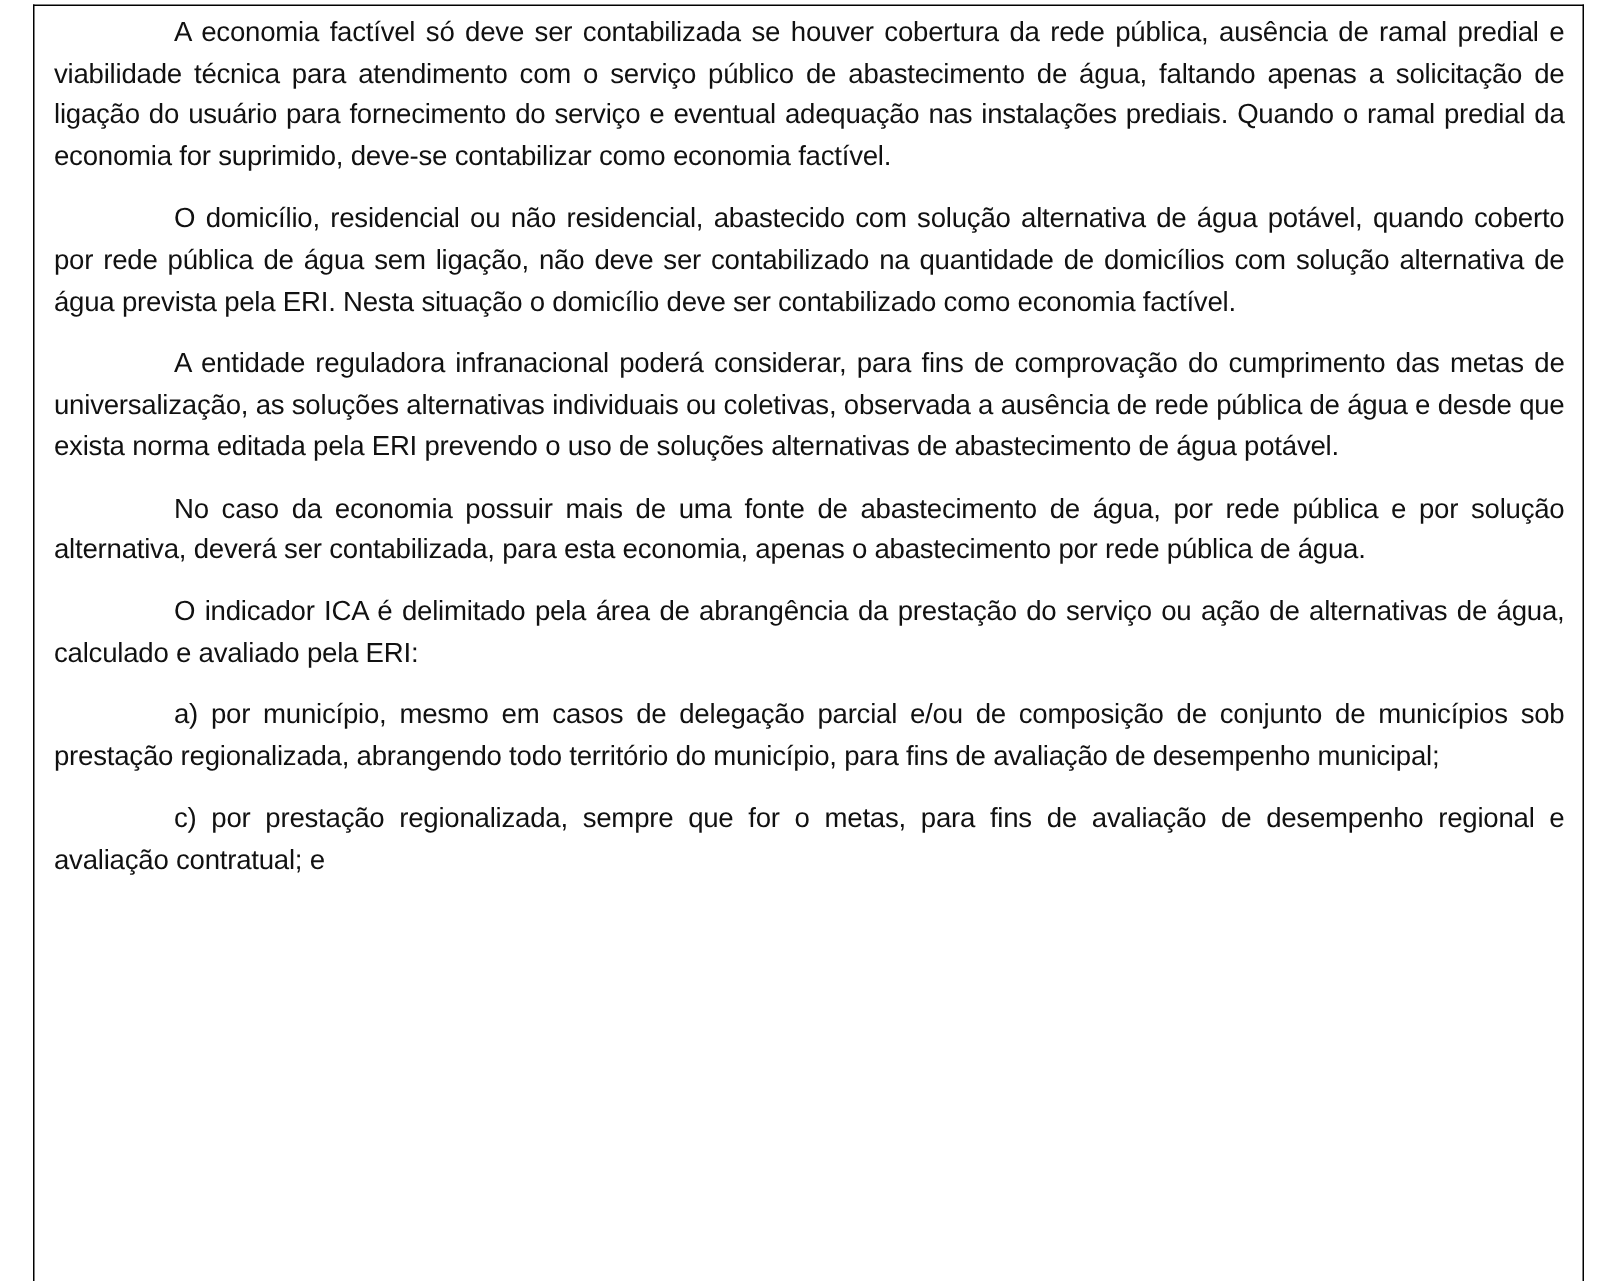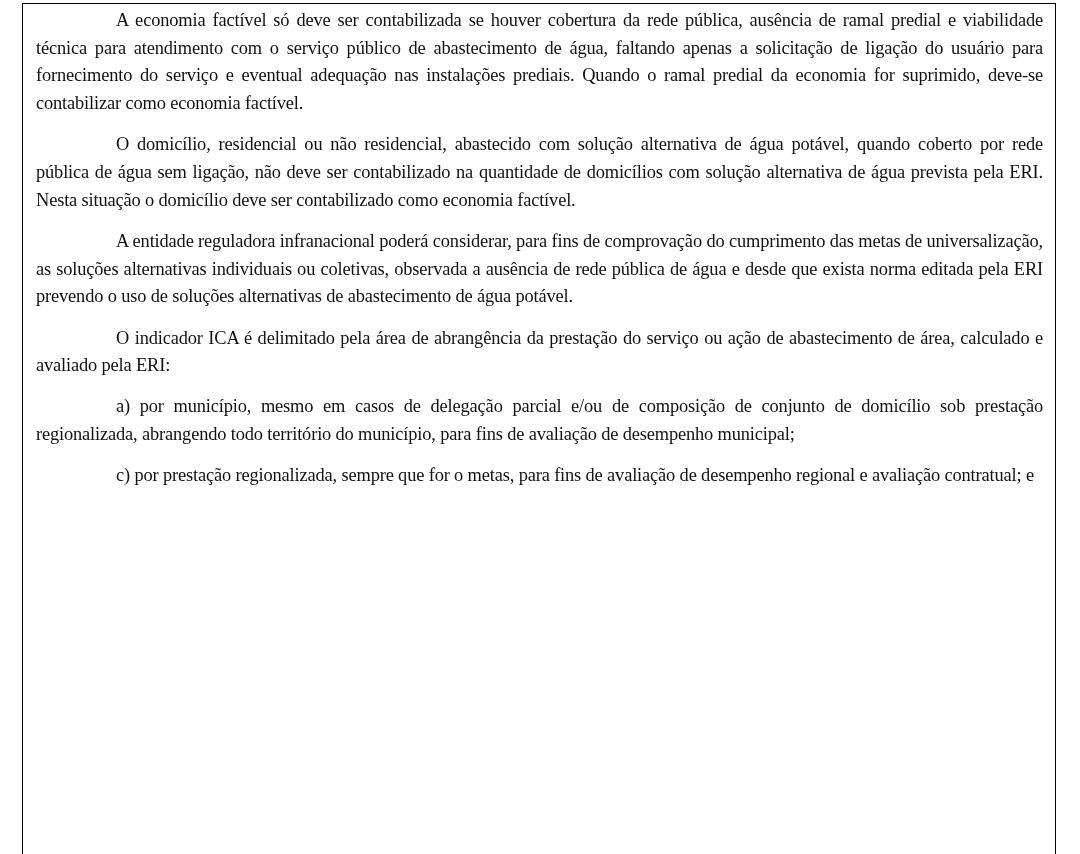--- a/index.html
+++ b/index.html
@@ -19,34 +19,35 @@
     top: 3px;
     width: 1034px;
     height: 860px;
     border-left: 1.5px solid #000;
     border-right: 1.5px solid #000;
     border-top: 1.5px solid #000;
     box-sizing: border-box;
     padding: 3px 12px 0 13px;
   }
   .para {
-    font-family: Liberation Serif, serif;
+    font-family: Liberation Sans, sans-serif;
     font-size: 18.4px;
     line-height: 27.7px;
     color: #111;
     text-align: justify;
     text-indent: 80px;
     margin: 0 0 13.5px 0;
     letter-spacing: -0.15px;
     word-spacing: 0px;
   }
 </style>
 </head>
 <body>
 
 <div class="doc-box">
   <p class="para">A economia factível só deve ser contabilizada se houver cobertura da rede pública, ausência de ramal predial e viabilidade técnica para atendimento com o serviço público de abastecimento de água, faltando apenas a solicitação de ligação do usuário para fornecimento do serviço e eventual adequação nas instalações prediais. Quando o ramal predial da economia for suprimido, deve-se contabilizar como economia factível.</p>
   <p class="para">O domicílio, residencial ou não residencial, abastecido com solução alternativa de água potável, quando coberto por rede pública de água sem ligação, não deve ser contabilizado na quantidade de domicílios com solução alternativa de água prevista pela ERI. Nesta situação o domicílio deve ser contabilizado como economia factível.</p>
   <p class="para">A entidade reguladora infranacional poderá considerar, para fins de comprovação do cumprimento das metas de universalização, as soluções alternativas individuais ou coletivas, observada a ausência de rede pública de água e desde que exista norma editada pela ERI prevendo o uso de soluções alternativas de abastecimento de água potável.</p>
-  <p class="para">O indicador ICA é delimitado pela área de abrangência da prestação do serviço ou ação de abastecimento de área, calculado e avaliado pela ERI:</p>
-  <p class="para">a) por município, mesmo em casos de delegação parcial e/ou de composição de conjunto de domicílio sob prestação regionalizada, abrangendo todo território do município, para fins de avaliação de desempenho municipal;</p>
+  <p class="para">No caso da economia possuir mais de uma fonte de abastecimento de água, por rede pública e por solução alternativa, deverá ser contabilizada, para esta economia, apenas o abastecimento por rede pública de água.</p>
+  <p class="para">O indicador ICA é delimitado pela área de abrangência da prestação do serviço ou ação de alternativas de água, calculado e avaliado pela ERI:</p>
+  <p class="para">a) por município, mesmo em casos de delegação parcial e/ou de composição de conjunto de municípios sob prestação regionalizada, abrangendo todo território do município, para fins de avaliação de desempenho municipal;</p>
   <p class="para">c) por prestação regionalizada, sempre que for o metas, para fins de avaliação de desempenho regional e avaliação contratual; e</p>
 </div>
 
 </body></html>

